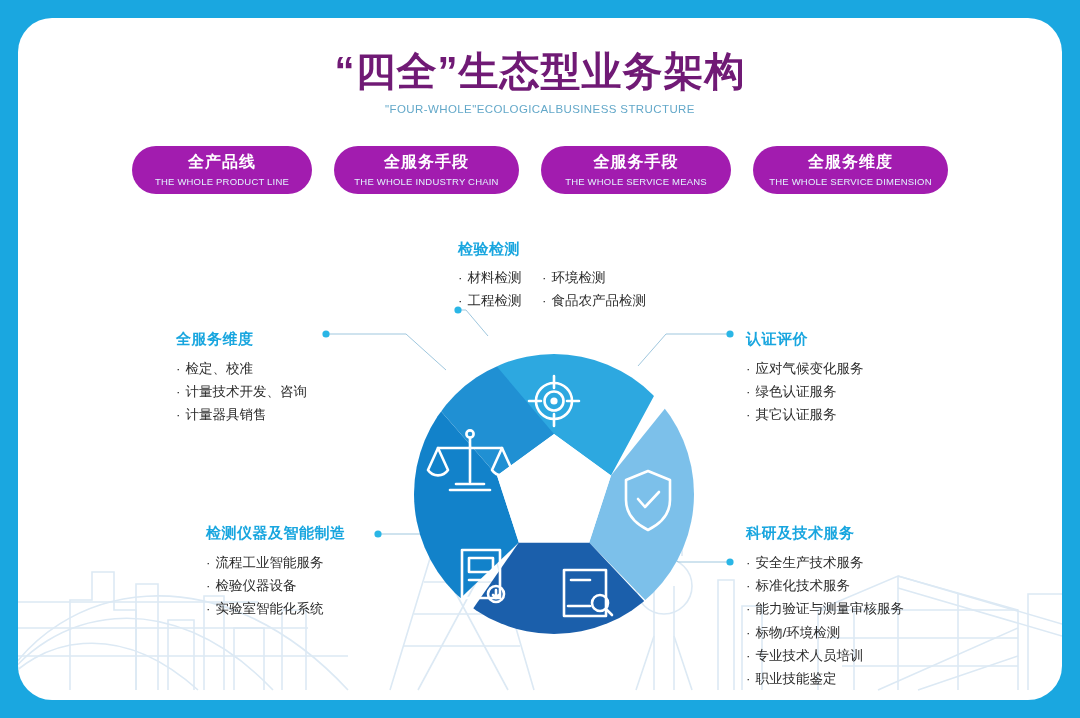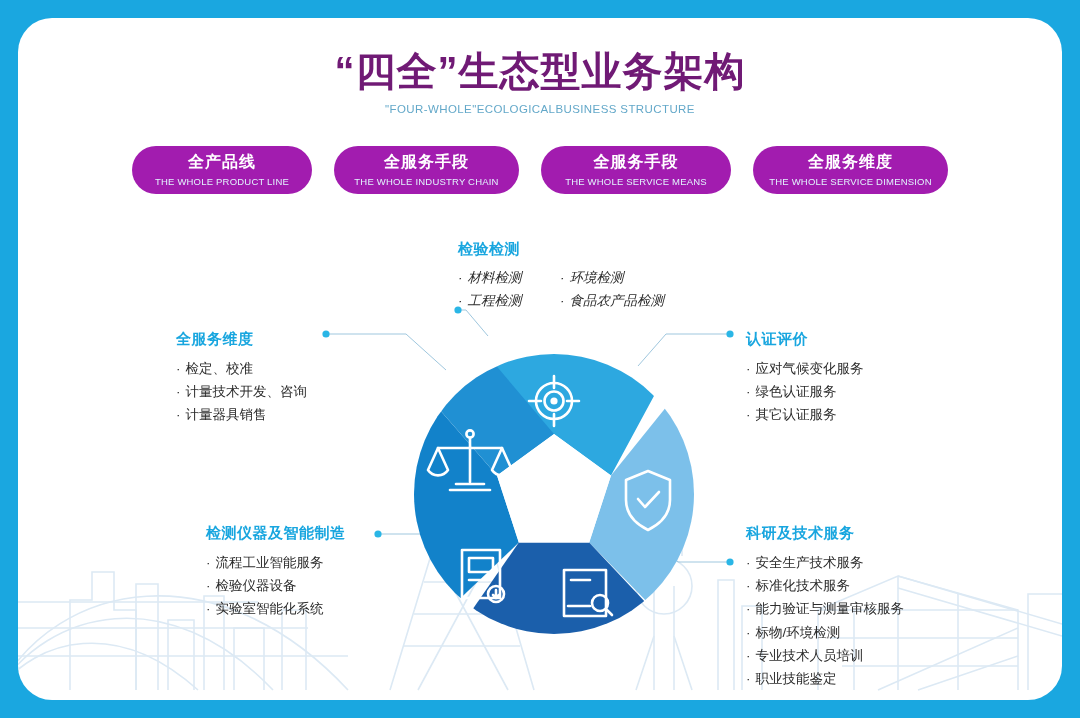--- a/index.html
+++ b/index.html
@@ -57,21 +57,21 @@
   
   .grp{position:absolute;}
   .grp h3{
     margin:0 0 8px 0;font-size:15px;font-weight:bold;color:#19a6df;letter-spacing:.5px;
   }
   .grp ul{margin:0;padding:0;list-style:none;}
   .grp li{
     font-size:13.5px;color:#2b2b2b;line-height:1.72;white-space:nowrap;
   }
   .grp li::before{content:"·";margin-right:5px;color:#2b2b2b;}
-  .inline-list{display:flex;gap:18px;font-style:italic;}
+  .inline-list{display:flex;}
   .inline-list ul:first-child li{min-width:84px;}
   #grp-inspection{left:440px;top:222px;}
   #grp-inspection h3{margin-bottom:7px;}
   #grp-metrology{left:158px;top:312px;}
   #grp-certification{left:728px;top:312px;}
   #grp-instruments{left:158px;top:506px;margin-left:30px;}
   #grp-research{left:728px;top:506px;}
   
   .connectors{position:absolute;left:0;top:0;width:1044px;height:682px;pointer-events:none;}
 </style>

